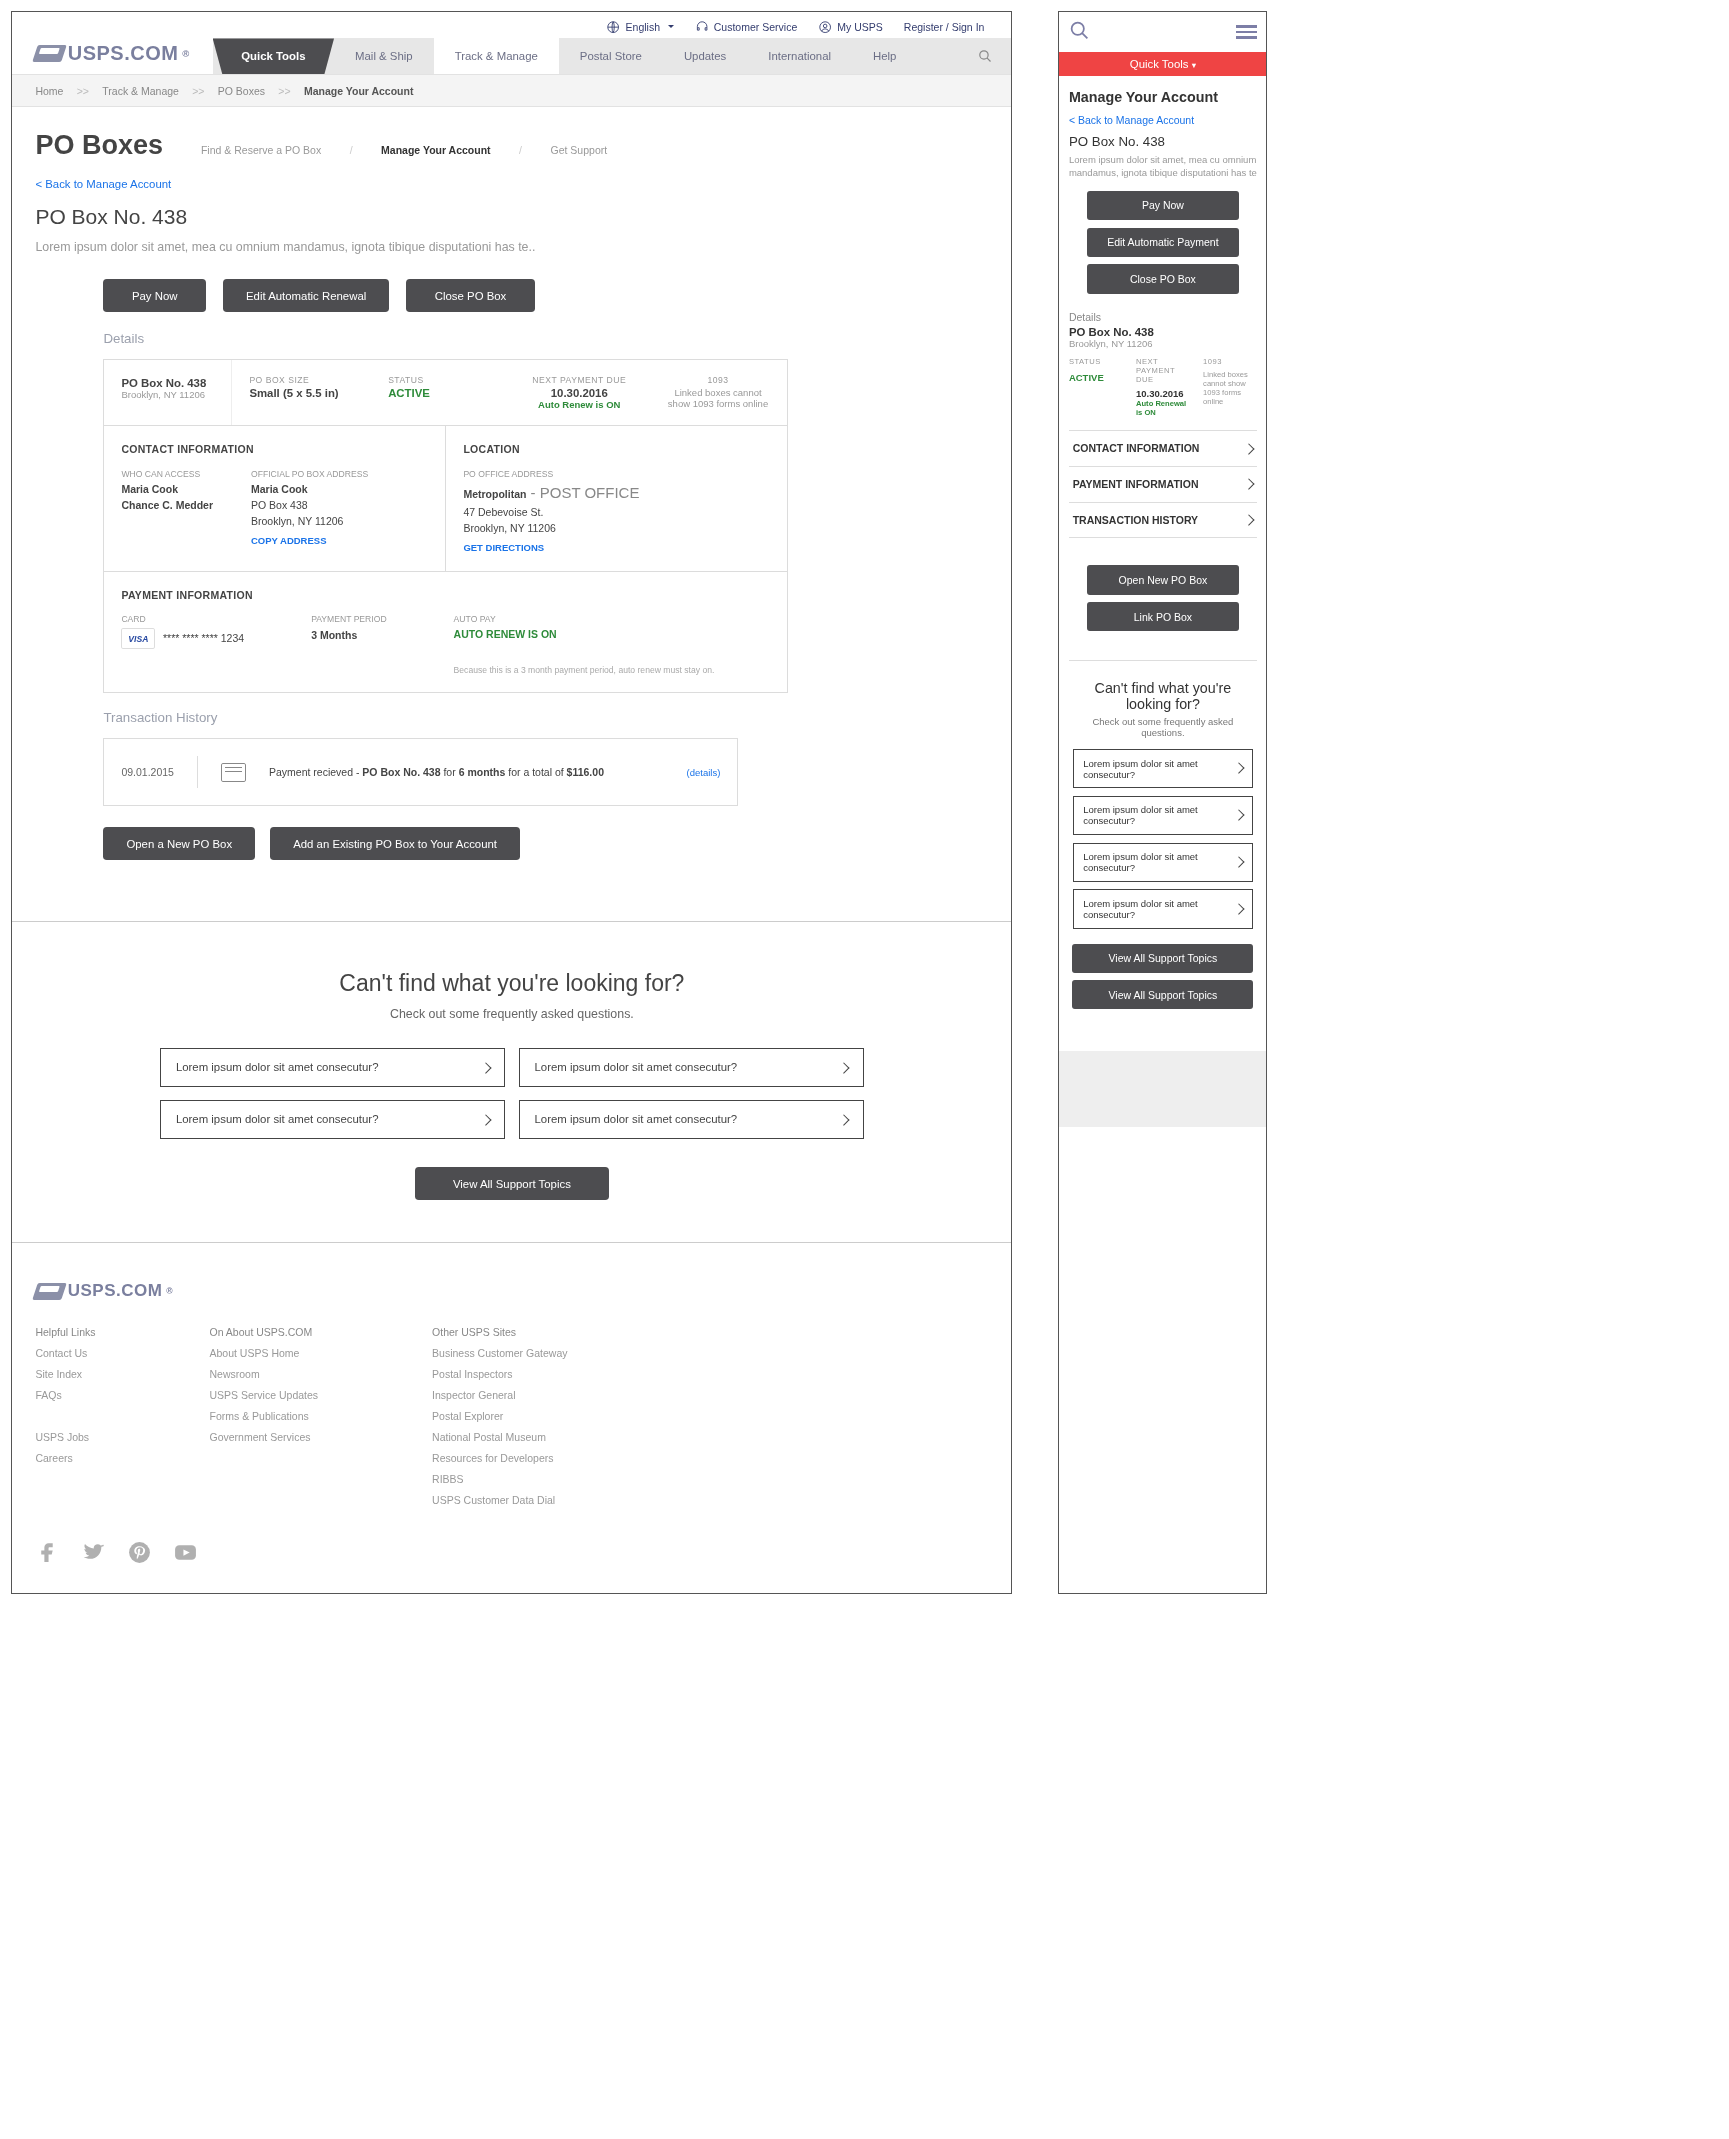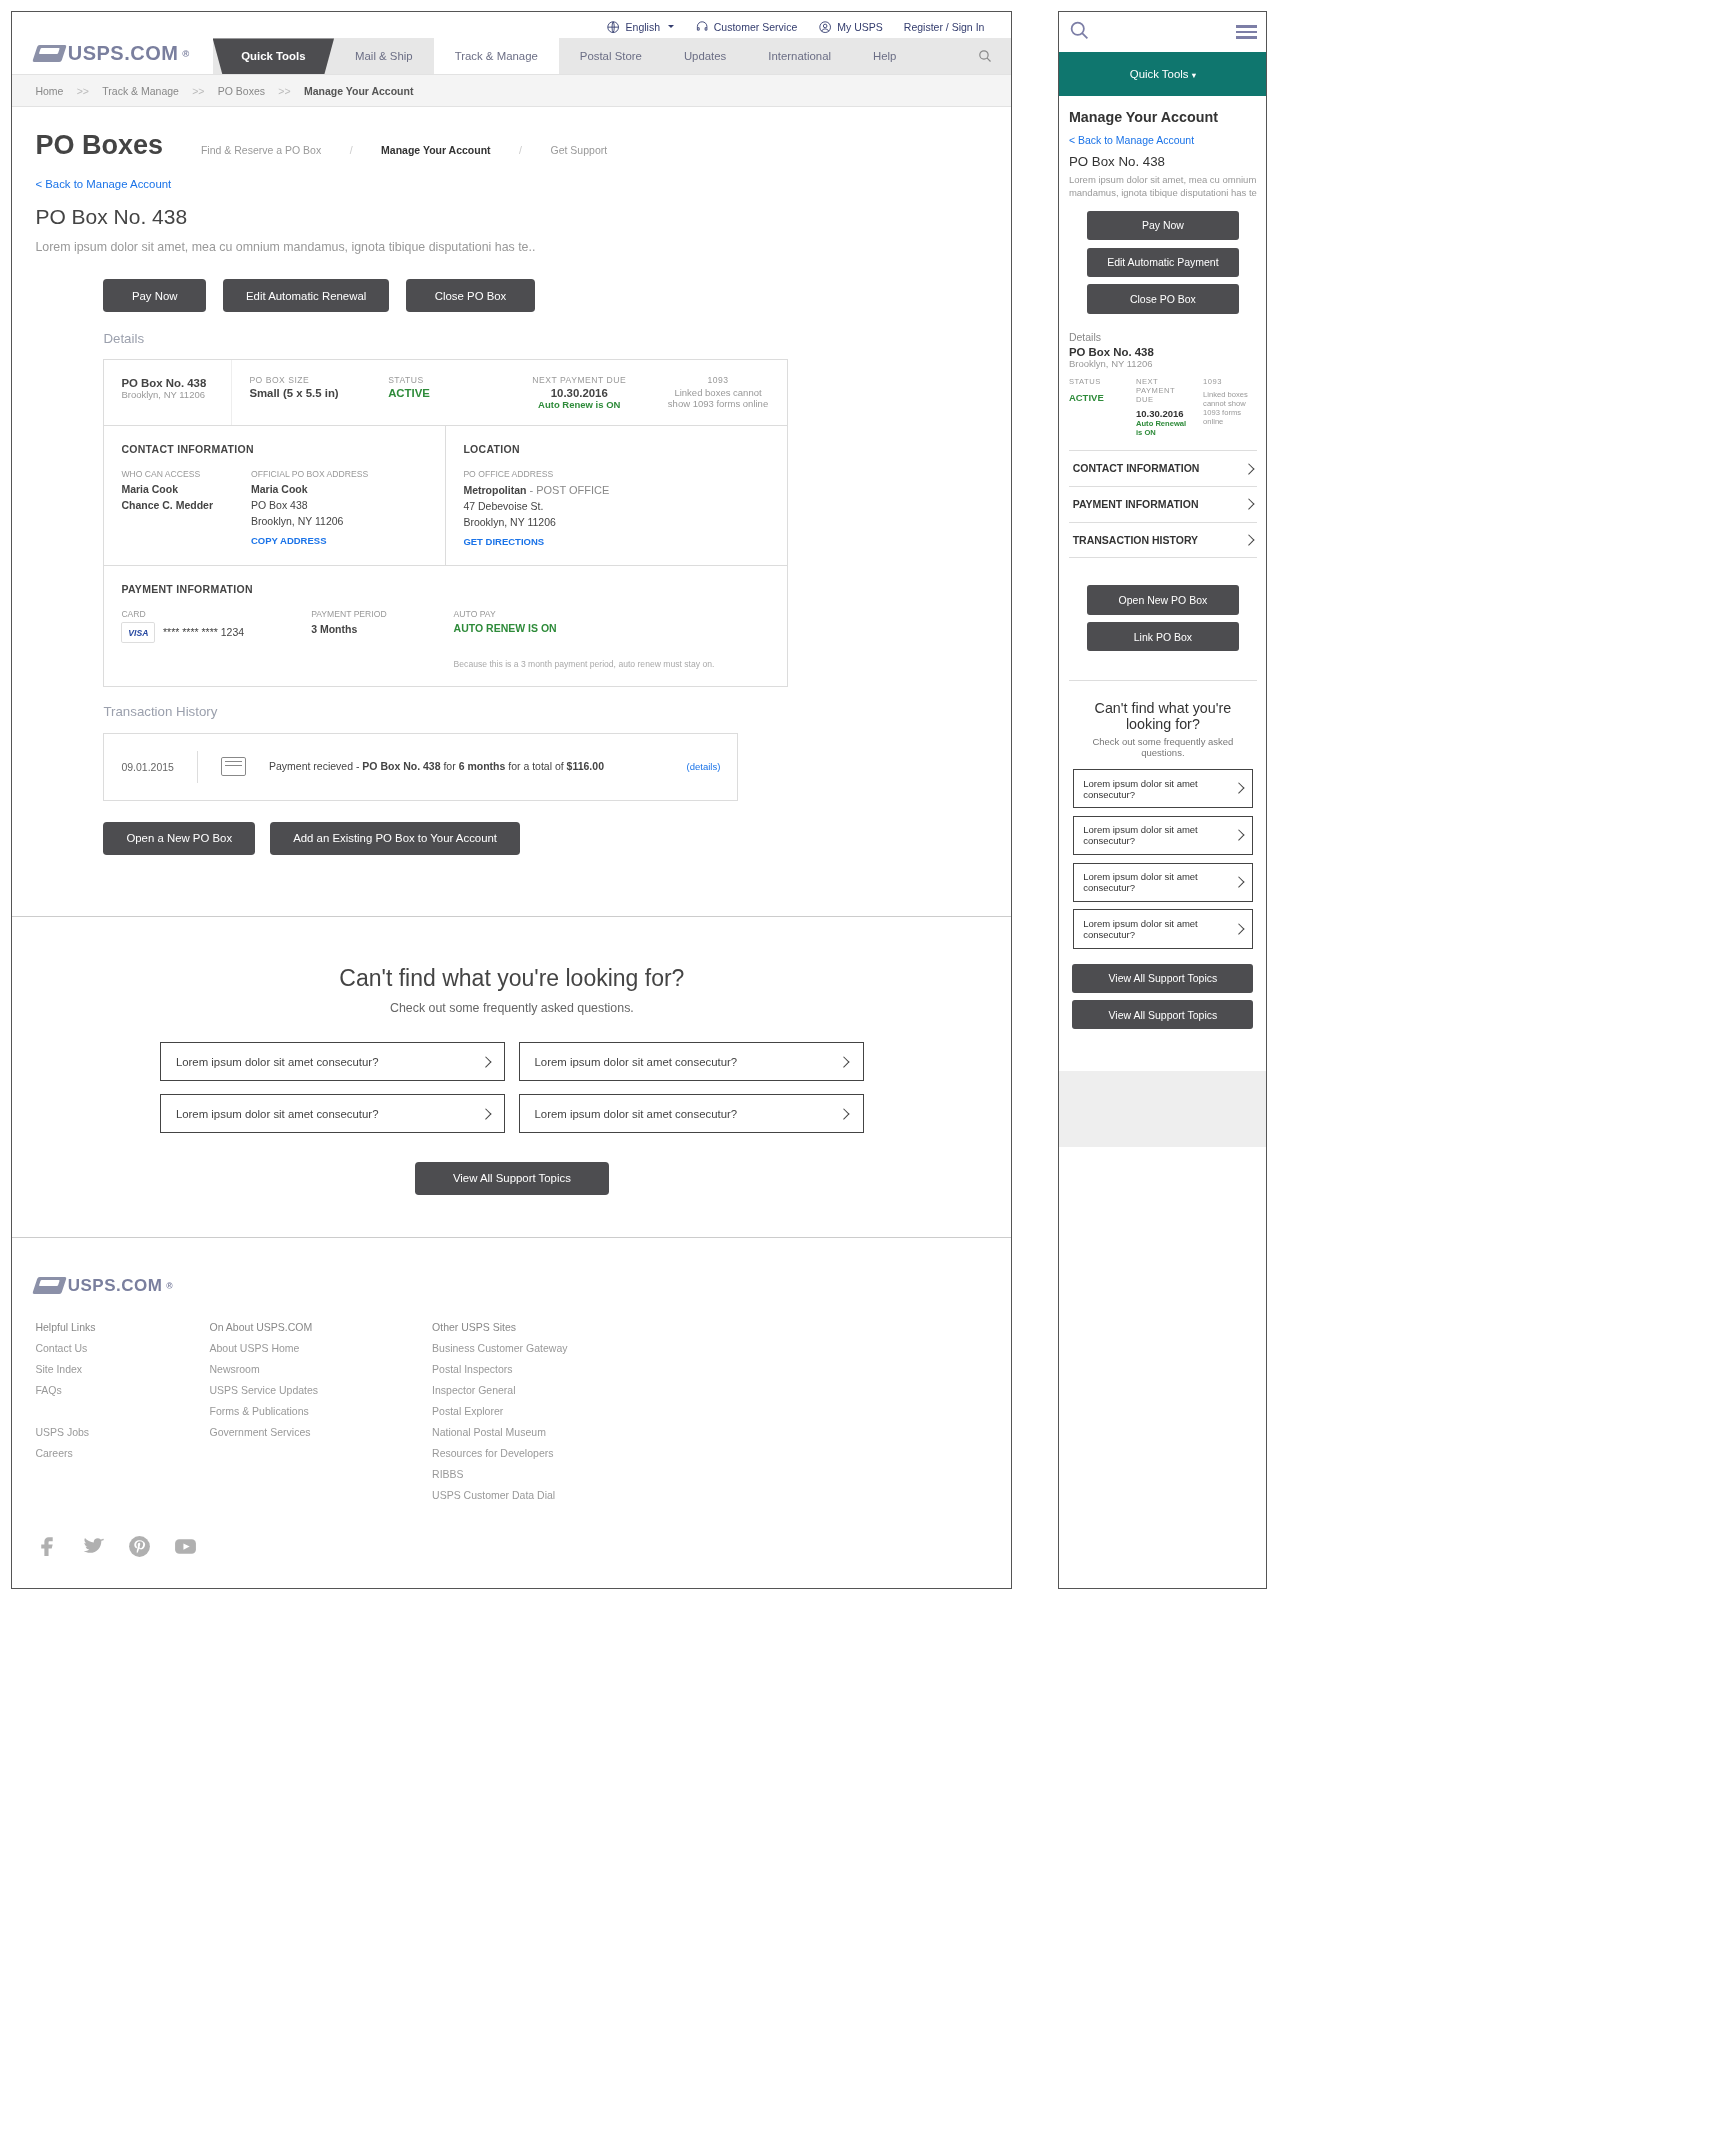--- a/index.html
+++ b/index.html
@@ -95,21 +95,21 @@
   .footer { border-top:1px solid #ccc; padding:38px 23px 28.5px; background:#fff; }
   .footlogo { margin-bottom:21px; }
   .footcols { display:flex; gap:114px; }
   .footcol { font-size:10.5px; color:#999; line-height:2; }
   .footcol .h { color:#888; }
   .social { display:flex; gap:21px; margin-top:28.5px; }
   .social .ic { width:25px; height:25px; fill:#b0b0b0; }
 
   
   .mhead { display:flex; justify-content:space-between; align-items:center; padding:7.6px 9.5px; }
-  .mtabs { background:#0f766e; color:#fff; text-align:center; padding:16px; font-size:11.4px; }
+  .mtabs { background:#ef4444; color:#fff; text-align:center; padding:6px; font-size:11.4px; }
   .mpage { padding:13.3px 9.5px; }
   .mh1 { font-size:14.3px; font-weight:600; color:#333; }
   .mback { font-size:10.5px; color:#1a73e8; margin:9.5px 0 7.6px; display:inline-block; }
   .mh2 { font-size:13.3px; font-weight:500; }
   .mlead { font-size:9.5px; color:#999; margin-top:3.8px; line-height:1.4; }
   .mbtns { display:flex; flex-direction:column; gap:7.6px; align-items:center; margin-top:11.4px; }
   .mbtn { background:#4d4d50; color:#fff; border:none; border-radius:2.9px; padding:8.6px 0; width:152px; font-size:10.5px; cursor:pointer; }
   .msec { font-size:10.5px; color:#888; margin-top:17px; }
   .mtitle { font-size:11.4px; font-weight:600; margin-top:3.8px; }
   .msub { font-size:9.5px; color:#999; }
@@ -256,21 +256,21 @@
               <div class="body12"><b>Maria Cook</b></div>
               <div class="body12">PO Box 438</div>
               <div class="body12">Brooklyn, NY 11206</div>
               <a class="link">COPY ADDRESS</a>
             </div>
           </div>
         </div>
         <div class="col">
           <div class="colh">LOCATION</div>
           <div class="smlbl">PO OFFICE ADDRESS</div>
-          <div class="body12"><b>Metropolitan</b><span style="font-size:11px;color:#888"> - POST OFFICE</span></div>
+          <div class="body12"><b>Metropolitan</b><span style="font-size:15px;color:#888"> - POST OFFICE</span></div>
           <div class="body12">47 Debevoise St.</div>
           <div class="body12">Brooklyn, NY 11206</div>
           <a class="link">GET DIRECTIONS</a>
         </div>
       </div>
 
       <div class="payrow">
         <div class="colh">PAYMENT INFORMATION</div>
         <div class="payflex">
           <div>

